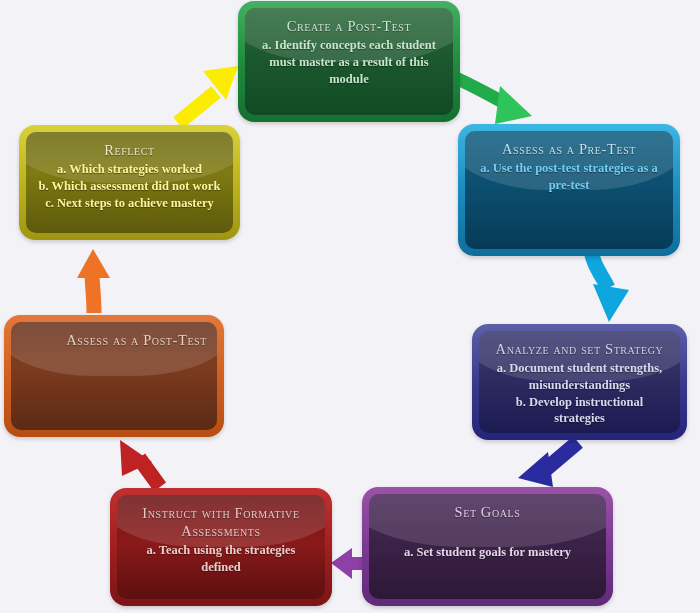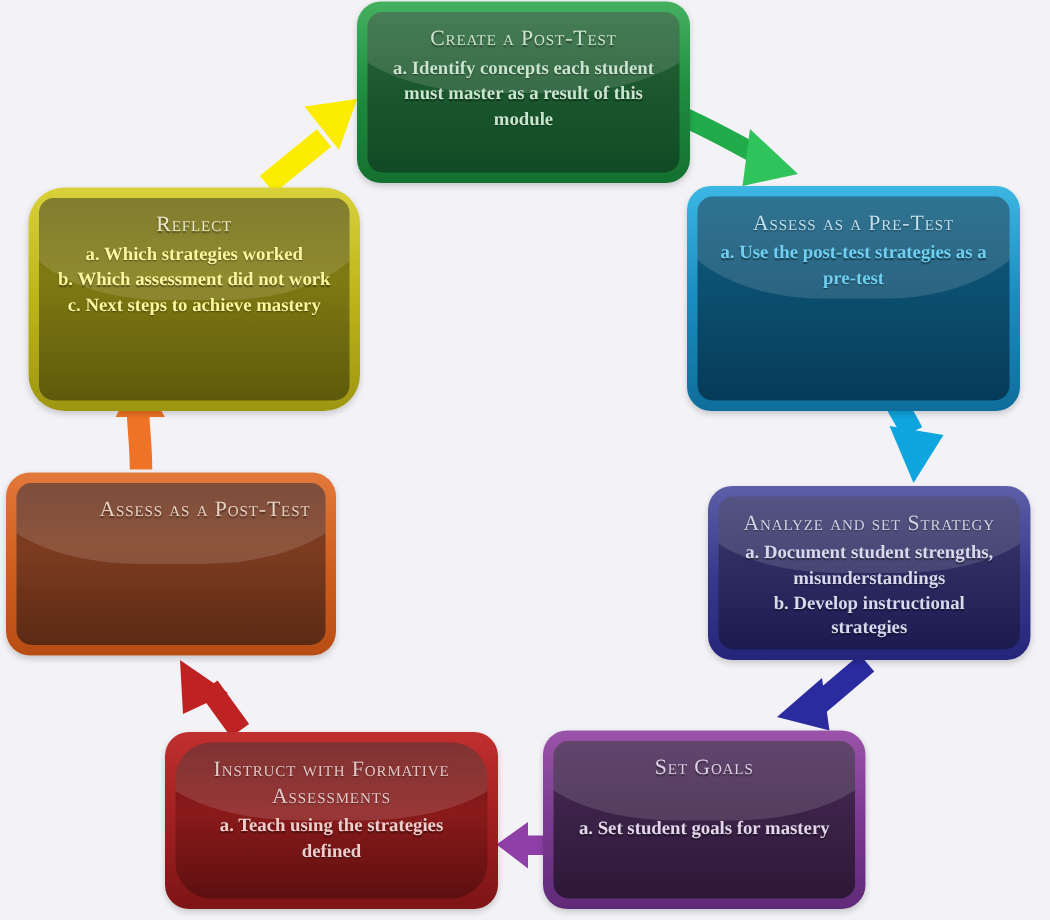--- a/index.html
+++ b/index.html
@@ -60,58 +60,58 @@
 
   
   .n-create{left:238px;top:1px;width:222px;height:121px;
     background:linear-gradient(180deg,#3fae5a 0%,#1e8a3d 45%,#17séc 100%);
     background:linear-gradient(180deg,#43b160 0%,#1f8c3e 50%,#14702f 100%);
     box-shadow:0 2px 4px rgba(0,0,0,.18);}
   .n-create .inner{background:linear-gradient(180deg,#2c6b3c 0%,#1e5a30 40%,#0f4a24 100%);}
   .n-create .title{color:#cfe5d3;}
   .n-create .lines{color:#c9e4cf;}
 
-  .n-pre{left:458px;top:124px;width:222px;height:150px;
+  .n-pre{left:458px;top:124px;width:222px;height:132px;
     background:linear-gradient(180deg,#3cb6e3 0%,#1a8cbf 50%,#0f6d9b 100%);
     box-shadow:0 2px 4px rgba(0,0,0,.18);}
   .n-pre .inner{background:linear-gradient(180deg,#115f82 0%,#0c4f70 45%,#063b58 100%);}
   .n-pre .title{color:#bfe0ef;}
   .n-pre .lines{color:#6fd0f2;}
 
   .n-analyze{left:472px;top:324px;width:215px;height:116px;
     background:linear-gradient(180deg,#5d5fa8 0%,#3a3a8c 50%,#24247a 100%);
     box-shadow:0 2px 4px rgba(0,0,0,.18);}
   .n-analyze .inner{background:linear-gradient(180deg,#3b3b72 0%,#2d2d62 45%,#1b1b52 100%);border-radius:10px;}
   .n-analyze .title{color:#d3d3e6;}
   .n-analyze .lines{color:#d9d9ee;}
 
-  .n-goals{left:362px;top:487px;width:215px;height:119px;
+  .n-goals{left:362px;top:487px;width:251px;height:119px;
     background:linear-gradient(180deg,#9a53a8 0%,#7b3a92 50%,#5f2a78 100%);
     box-shadow:0 2px 4px rgba(0,0,0,.18);}
   .n-goals .inner{background:linear-gradient(180deg,#4a2a58 0%,#3c2248 45%,#2d1838 100%);}
   .n-goals .title{color:#ded2e6;}
   .n-goals .lines{color:#e3d8ea;margin-top:23px;}
 
   .n-instruct{left:110px;top:488px;width:222px;height:118px;
     background:linear-gradient(180deg,#c0302f 0%,#a01f20 50%,#7d1415 100%);
     box-shadow:0 2px 4px rgba(0,0,0,.18);}
-  .n-instruct .inner{background:linear-gradient(180deg,#6d1414 0%,#8a1a1a 45%,#5d0f10 100%);border-radius:24px;}
+  .n-instruct .inner{background:linear-gradient(180deg,#6d1414 0%,#8a1a1a 45%,#5d0f10 100%);}
   .n-instruct .title{color:#e5c9c7;}
   .n-instruct .lines{color:#eccfcd;}
 
   .n-post{left:4px;top:315px;width:220px;height:122px;
     background:linear-gradient(180deg,#e2783a 0%,#d0601f 50%,#b84d14 100%);
     box-shadow:0 2px 4px rgba(0,0,0,.18);}
   .n-post .inner{background:linear-gradient(180deg,#6a3420 0%,#7d3c20 40%,#5c2a14 100%);}
   .n-post .title{color:#e8d0c2;text-align:right;}
   .n-post .lines{color:#e8d0c2;}
 
-  .n-reflect{left:19px;top:125px;width:221px;height:149px;
+  .n-reflect{left:19px;top:125px;width:221px;height:115px;
     background:linear-gradient(180deg,#d8d13a 0%,#bdb41a 50%,#9e9611 100%);
-    box-shadow:0 2px 4px rgba(0,0,0,.18);border-radius:24px;}
+    box-shadow:0 2px 4px rgba(0,0,0,.18);}
   .n-reflect .inner{background:linear-gradient(180deg,#6e6a10 0%,#7f7a12 40%,#5d5a0c 100%);}
   .n-reflect .title{color:#eeeacb;}
   .n-reflect .lines{color:#fbf79f;}
 </style>
 </head>
 <body>
 
 <svg id="canvas" viewBox="0 0 700 613" xmlns="http://www.w3.org/2000/svg">
 
   <g>

